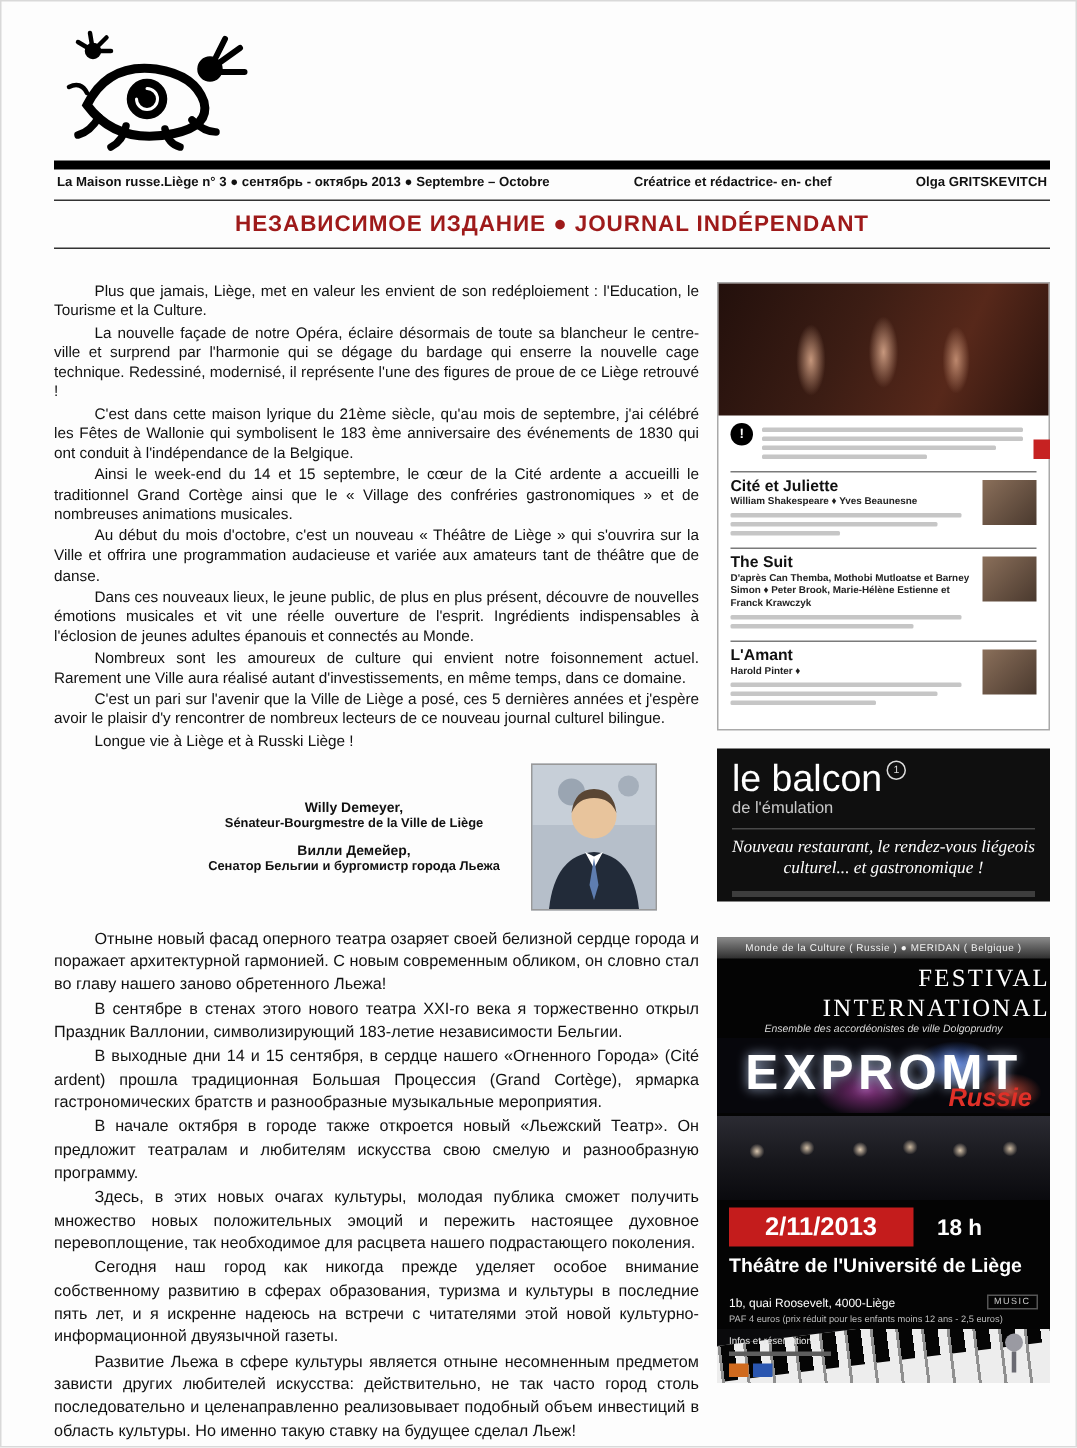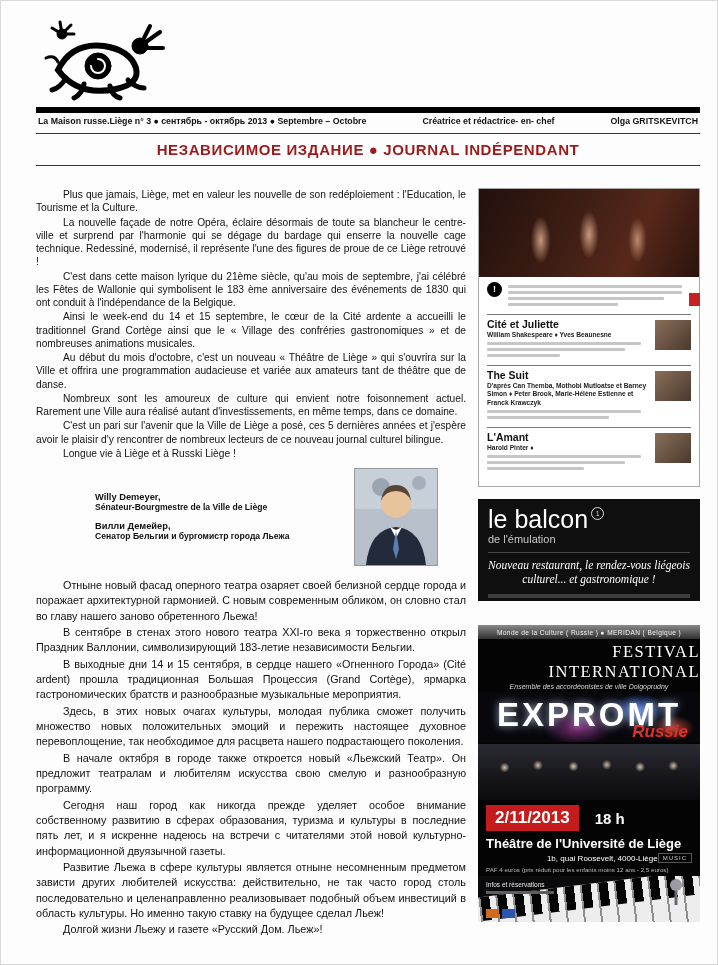--- a/index.html
+++ b/index.html
@@ -28,21 +28,21 @@
   .main{display:flex;gap:12px;margin-top:22px;}
   .col-left{width:430px;flex:none;text-align:justify;}
   .fr{font-size:10.2px;line-height:1.3;}
   .fr p{margin:0 0 1px;text-indent:27px;}
   .ru{font-size:10.8px;line-height:1.42;margin-top:6px;}
   .ru p{margin:0 0 1px;text-indent:27px;}
   
   .sig{position:relative;height:104px;margin:8px 0 2px;}
   .sig-photo{position:absolute;right:28px;top:0;width:82px;height:96px;border:1px solid #999;overflow:hidden;background:#b9c2cc;}
   .sig-photo svg{display:block;width:100%;height:100%;}
-  .sig-cap{position:absolute;left:59px;top:24px;width:260px;text-indent:0;}
+  .sig-cap{position:absolute;left:70px;top:24px;width:260px;text-align:center;text-indent:0;}
   .cap-name{font-size:9.3px;font-weight:bold;}
   .cap-role{font-size:8.6px;font-weight:bold;}
   .cap-ru{margin-top:9px;}
   
   .col-right{width:222px;flex:none;display:flex;flex-direction:column;}
   .nz{height:3.5px;background:#c6c6c6;margin:2.5px 0;border-radius:1px;}
   .nzd{height:3px;background:#5d5d5d;margin:2.5px 0;}
   .w95{width:95%;} .w85{width:85%;} .w75{width:75%;} .w60{width:60%;} .w45{width:45%;}
   
   .p-theatre{height:299px;border:1px solid #a9a9a9;background:#fff;position:relative;margin-bottom:12px;box-sizing:border-box;}
@@ -96,24 +96,24 @@
     font-style:italic;font-size:17px;}
   .f-photo{height:56px;margin-top:2px;background:
     radial-gradient(5px 5px at 12% 42%, #d9c6ae, transparent 100%),
     radial-gradient(5px 5px at 27% 38%, #d2bfa6, transparent 100%),
     radial-gradient(5px 5px at 43% 40%, #ddc9b0, transparent 100%),
     radial-gradient(5px 5px at 58% 37%, #cbb89f, transparent 100%),
     radial-gradient(5px 5px at 73% 41%, #d6c3aa, transparent 100%),
     radial-gradient(5px 5px at 88% 39%, #cfbca3, transparent 100%),
     linear-gradient(180deg,#2b2b33 0%,#17171c 55%,#0a0a0e 100%);}
   .f-daterow{display:flex;align-items:center;margin:5px 8px 0;}
-  .f-date{background:#c41c1c;font-size:17px;font-weight:bold;padding:3px 9px;}
+  .f-date{background:#c41c1c;font-size:17px;font-weight:bold;padding:3px 24px;}
   .f-time{font-size:15px;font-weight:bold;margin-left:16px;}
   .f-venue{font-size:13px;font-weight:bold;margin:5px 8px 0;}
-  .f-addr-row{display:flex;justify-content:flex-end;align-items:center;margin:2px 8px 0;}
+  .f-addr-row{display:flex;justify-content:space-between;align-items:center;margin:12px 8px 0;}
   .f-addr{font-size:8px;}
   .f-music{font-size:6px;letter-spacing:1px;color:#ccc;border:1px solid #555;padding:1px 4px;}
   .f-paf{font-size:6.2px;color:#bdbdbd;margin:3px 8px 0;}
   .f-piano{flex:1;margin-top:3px;position:relative;overflow:hidden;background:#0a0a0c;}
   .keys{position:absolute;left:-12px;right:-12px;bottom:-20px;height:58px;transform:rotate(-7deg);
     background:repeating-linear-gradient(90deg,#ededed 0 15px,#8f8f8f 15px 17px);}
   .keys::before{content:"";position:absolute;left:0;right:0;top:0;height:42%;
     background:repeating-linear-gradient(90deg,#050505 0 9px,transparent 9px 17px);}
   .f-infos{position:absolute;left:8px;top:5px;z-index:2;font-size:6.5px;color:#e8e8e8;width:80px;}
   .chips{position:absolute;left:8px;bottom:4px;z-index:2;display:flex;gap:3px;}
@@ -153,25 +153,26 @@
   </div>
 
   <div class="tagline-wrap">
     <span class="tagline">НЕЗАВИСИМОЕ ИЗДАНИЕ   ●   JOURNAL INDÉPENDANT</span>
   </div>
 
   <div class="main">
 
     <div class="col-left">
       <div class="fr">
-        <p>Plus que jamais, Liège, met en valeur les nouvelle de son redéploiement : l'Education, le Tourisme et la Culture.</p>
+        <p>Plus que jamais, Liège, met en valeur les envient de son redéploiement : l'Education, le Tourisme et la Culture.</p>
         <p>La nouvelle façade de notre Opéra, éclaire désormais de toute sa blancheur le centre-ville et surprend par l'harmonie qui se dégage du bardage qui enserre la nouvelle cage technique. Redessiné, modernisé, il représente l'une des figures de proue de ce Liège retrouvé !</p>
         <p>C'est dans cette maison lyrique du 21ème siècle, qu'au mois de septembre, j'ai célébré les Fêtes de Wallonie qui symbolisent le 183 ème anniversaire des événements de 1830 qui ont conduit à l'indépendance de la Belgique.</p>
         <p>Ainsi le week-end du 14 et 15 septembre, le cœur de la Cité ardente a accueilli le traditionnel Grand Cortège ainsi que le « Village des confréries gastronomiques » et de nombreuses animations musicales.</p>
         <p>Au début du mois d'octobre, c'est un nouveau « Théâtre de Liège » qui s'ouvrira sur la Ville et offrira une programmation audacieuse et variée aux amateurs tant de théâtre que de danse.</p>
+        <p>Dans ces nouveaux lieux, le jeune public, de plus en plus présent, découvre de nouvelles émotions musicales et vit une réelle ouverture de l'esprit. Ingrédients indispensables à l'éclosion de jeunes adultes épanouis et connectés au Monde.</p>
         <p>Nombreux sont les amoureux de culture qui envient notre foisonnement actuel. Rarement une Ville aura réalisé autant d'investissements, en même temps, dans ce domaine.</p>
         <p>C'est un pari sur l'avenir que la Ville de Liège a posé, ces 5 dernières années et j'espère avoir le plaisir d'y rencontrer de nombreux lecteurs de ce nouveau journal culturel bilingue.</p>
         <p>Longue vie à Liège et à Russki Liège !</p>
       </div>
 
       <div class="sig">
         <div class="sig-photo">
           <svg viewBox="0 0 82 96">
             <rect width="82" height="96" fill="#b6bfca"></rect>
             <rect width="82" height="40" fill="#c7cfd8"></rect>
@@ -191,22 +192,22 @@
             <div class="cap-name">Вилли Демейер,</div>
             <div class="cap-role">Сенатор Бельгии и бургомистр города Льежа</div>
           </div>
         </div>
       </div>
 
       <div class="ru">
         <p>Отныне новый фасад оперного театра озаряет своей белизной сердце города и поражает архитектурной гармонией. С новым современным обликом, он словно стал во главу нашего заново обретенного Льежа!</p>
         <p>В сентябре в стенах этого нового театра XXI-го века я торжественно открыл Праздник Валлонии, символизирующий 183-летие независимости Бельгии.</p>
         <p>В выходные дни 14 и 15 сентября, в сердце нашего «Огненного Города» (Cité ardent) прошла традиционная Большая Процессия (Grand Cortège), ярмарка гастрономических братств и разнообразные музыкальные мероприятия.</p>
+        <p>В начале октября в городе также откроется новый «Льежский Театр». Он предложит театралам и любителям искусства свою смелую и разнообразную программу.</p>
         <p>Здесь, в этих новых очагах культуры, молодая публика сможет получить множество новых положительных  эмоций и пережить настоящее духовное перевоплощение, так необходимое для расцвета нашего подрастающего поколения.</p>
-        <p>В начале октября в городе также откроется новый «Льежский Театр». Он предложит театралам и любителям искусства свою смелую и разнообразную программу.</p>
         <p>Сегодня наш город как никогда прежде уделяет особое внимание собственному развитию в сферах образования, туризма и культуры в последние пять лет, и я искренне надеюсь на встречи с читателями этой новой культурно-информационной двуязычной газеты.</p>
         <p>Развитие Льежа в сфере культуры является отныне несомненным предметом зависти других любителей искусства: действительно, не так часто город столь последовательно и целенаправленно реализовывает подобный объем инвестиций в область культуры. Но именно такую ставку на будущее сделал Льеж!</p>
         <p>Долгой жизни Льежу и газете «Русский Дом.  Льеж»!</p>
       </div>
     </div>
 
     <div class="col-right">
 
       <div class="p-theatre">
         <div class="t-img"></div>

